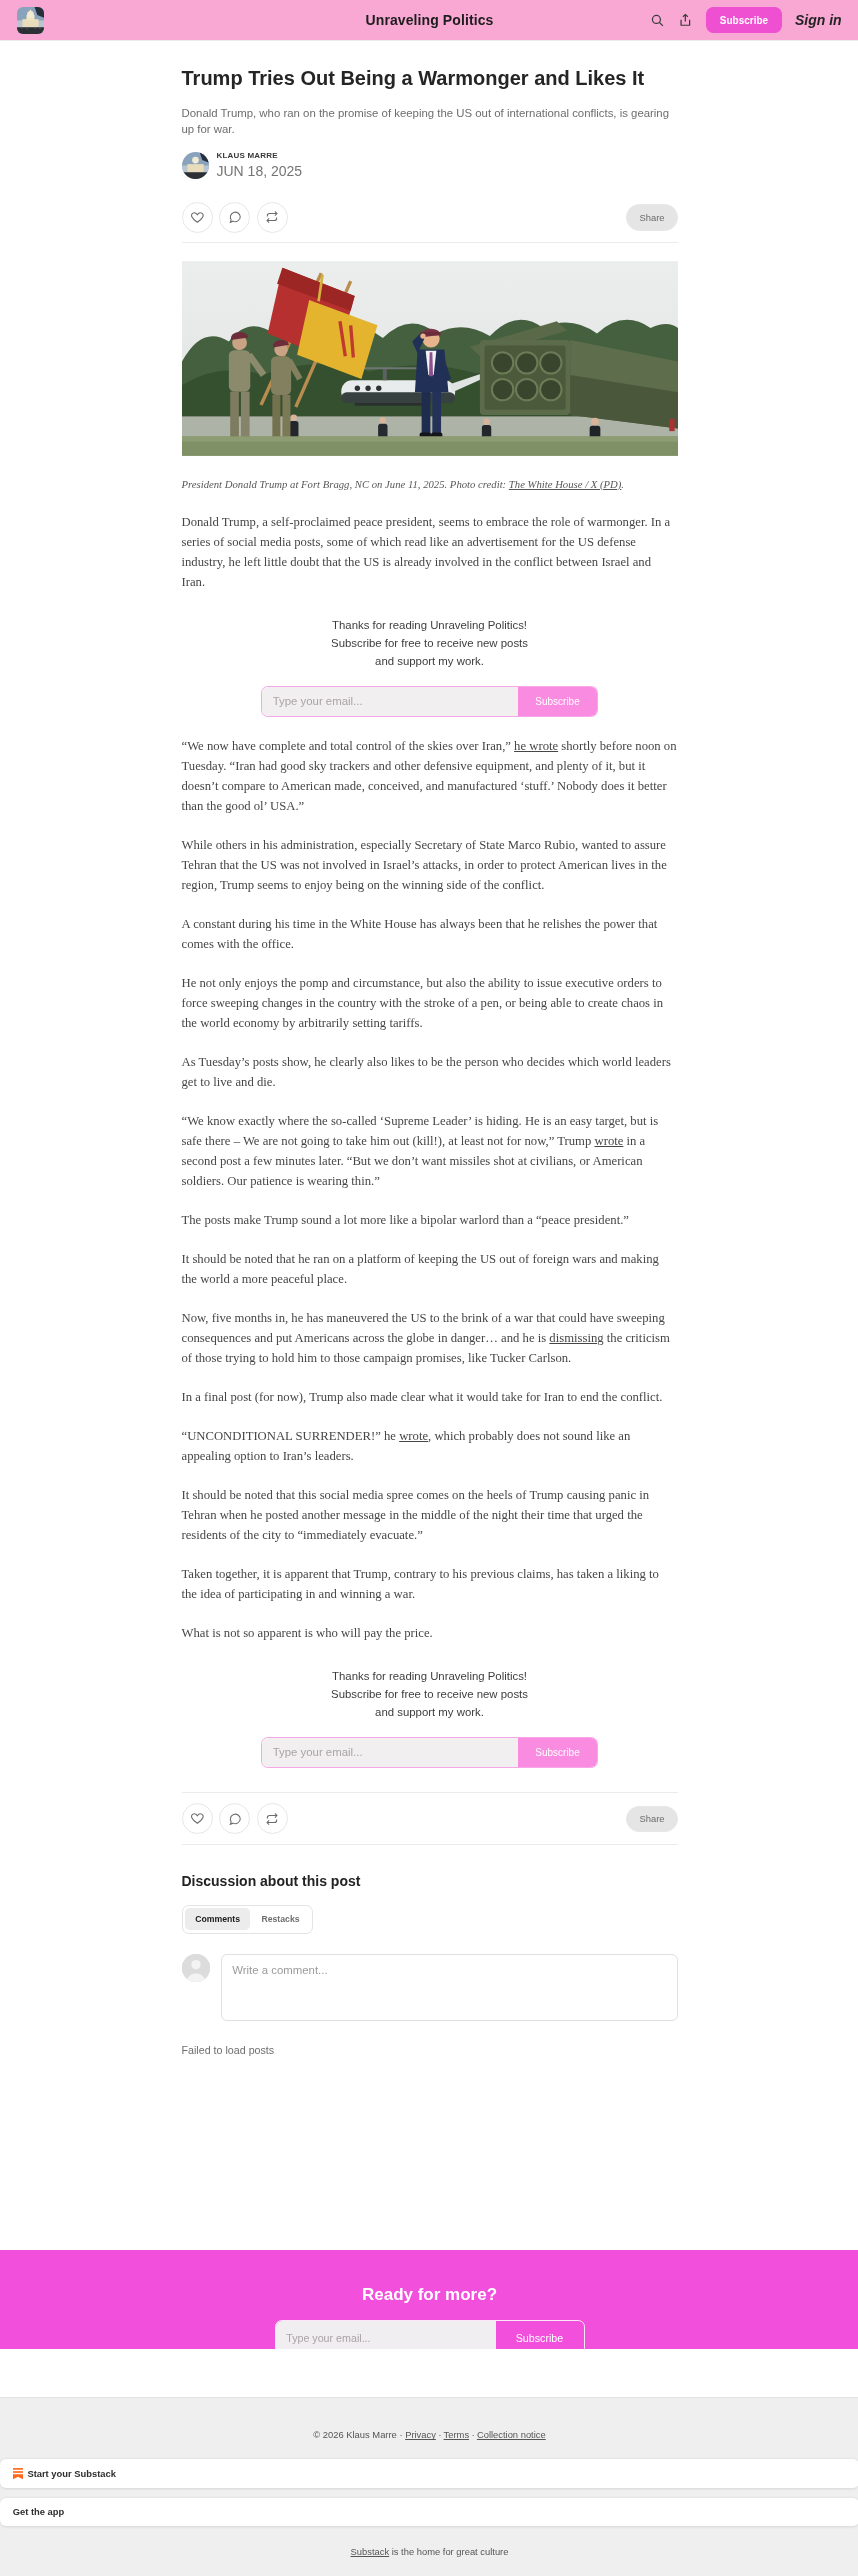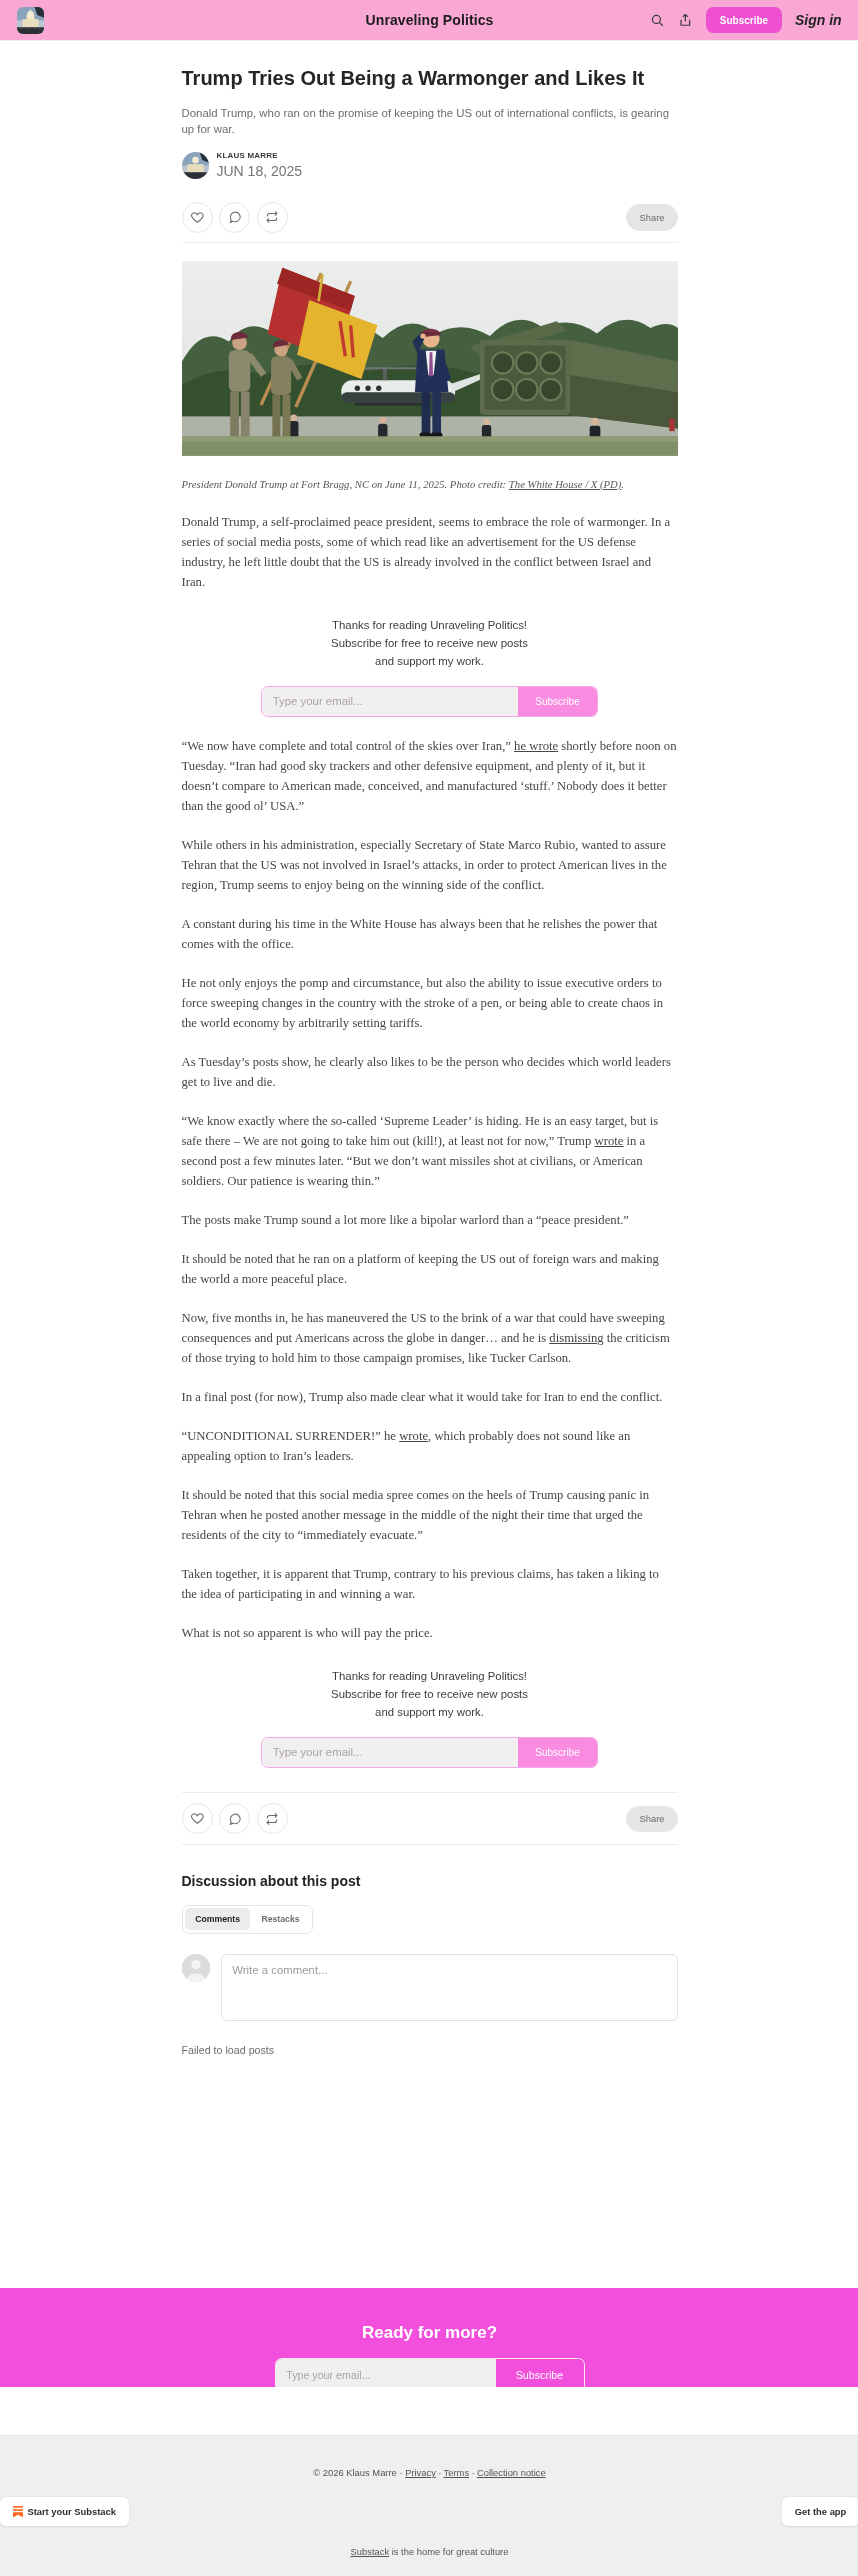--- a/index.html
+++ b/index.html
@@ -65,21 +65,21 @@
   .more-form { margin:14.7px auto 0 auto; width:310px; height:35px; display:flex; border:0.7px solid rgba(255,255,255,.85); border-radius:6.7px; overflow:hidden; }
   .more-form input { flex:1; border:none; outline:none; background:#f0eef0; padding:0 10.7px; font-size:10.7px; font-family:"Liberation Sans", sans-serif; }
   .more-form input::placeholder { color:#a9a4a7; }
   .more-form .more-btn { width:88px; background:transparent; border:none; color:#fff; font-size:10.7px; cursor:pointer; font-family:"Liberation Sans", sans-serif; }
   .gap-after-band { height:48px; background:#fff; }
 
   
   .ftr { background:#efefef; border-top:0.7px solid #e3e3e3; text-align:center; padding:31px 0 19px 0; flex:none; }
   .ftr-line { font-size:9.4px; color:#555; }
   .ftr-line a { color:#555; text-decoration:underline; cursor:pointer; }
-  .ftr-buttons { margin-top:19px; display:flex; justify-content:space-between; gap:9.4px; }
+  .ftr-buttons { margin-top:19px; display:flex; justify-content:space-between; gap:9.4px;flex-direction:column; }
   .ftr-btn { background:#fff; border:none; border-radius:6px; box-shadow:0 0.7px 2.7px rgba(0,0,0,.1); padding:8.7px 12.7px; font-size:9.4px; font-weight:bold; color:#2e2e2e; cursor:pointer; display:flex; align-items:center; gap:4.7px; font-family:"Liberation Sans", sans-serif; }
   .ftr-tagline { margin-top:20px; font-size:9.4px; color:#555; }
   .ftr-tagline a { color:#555; text-decoration:underline; cursor:pointer; }
 
   svg { display:block; }
 </style>
 </head>
 <body>
 
 <div class="page">

